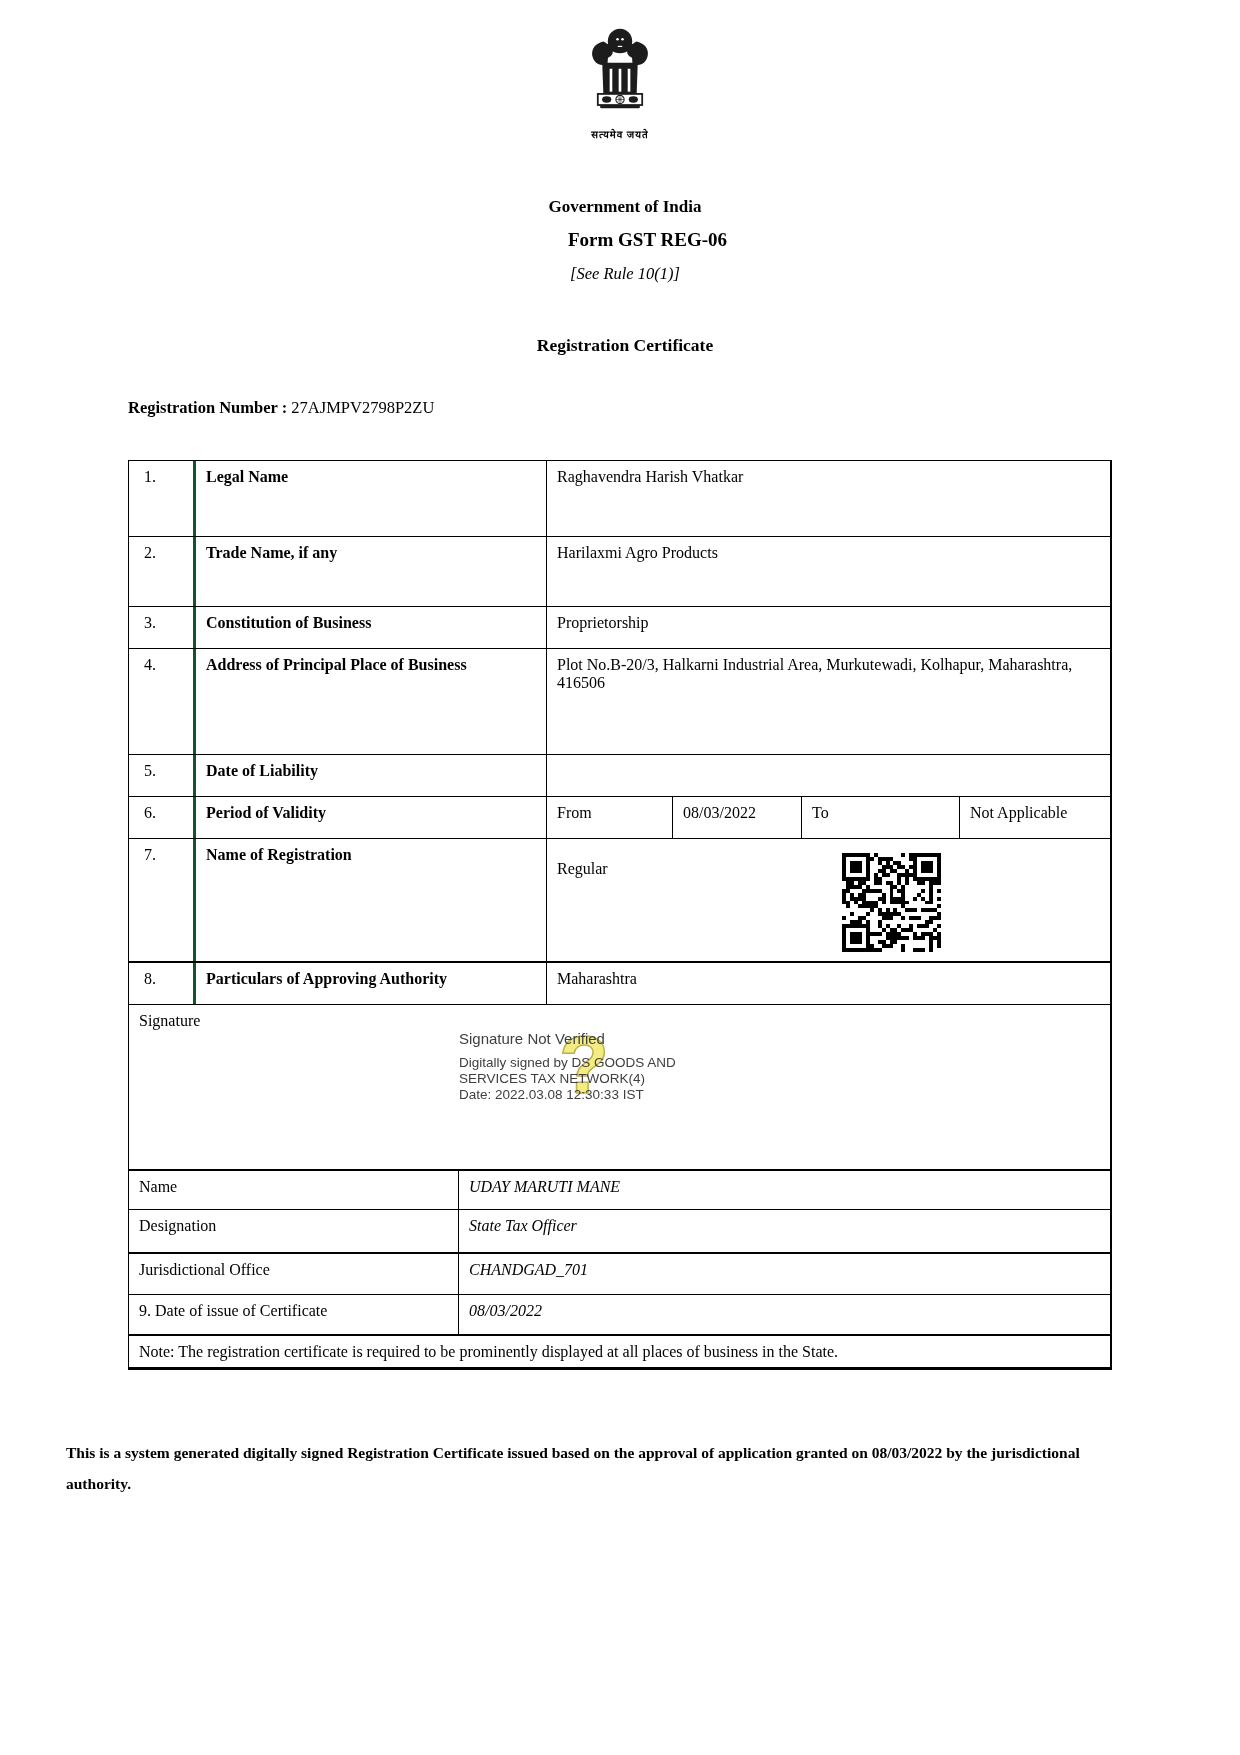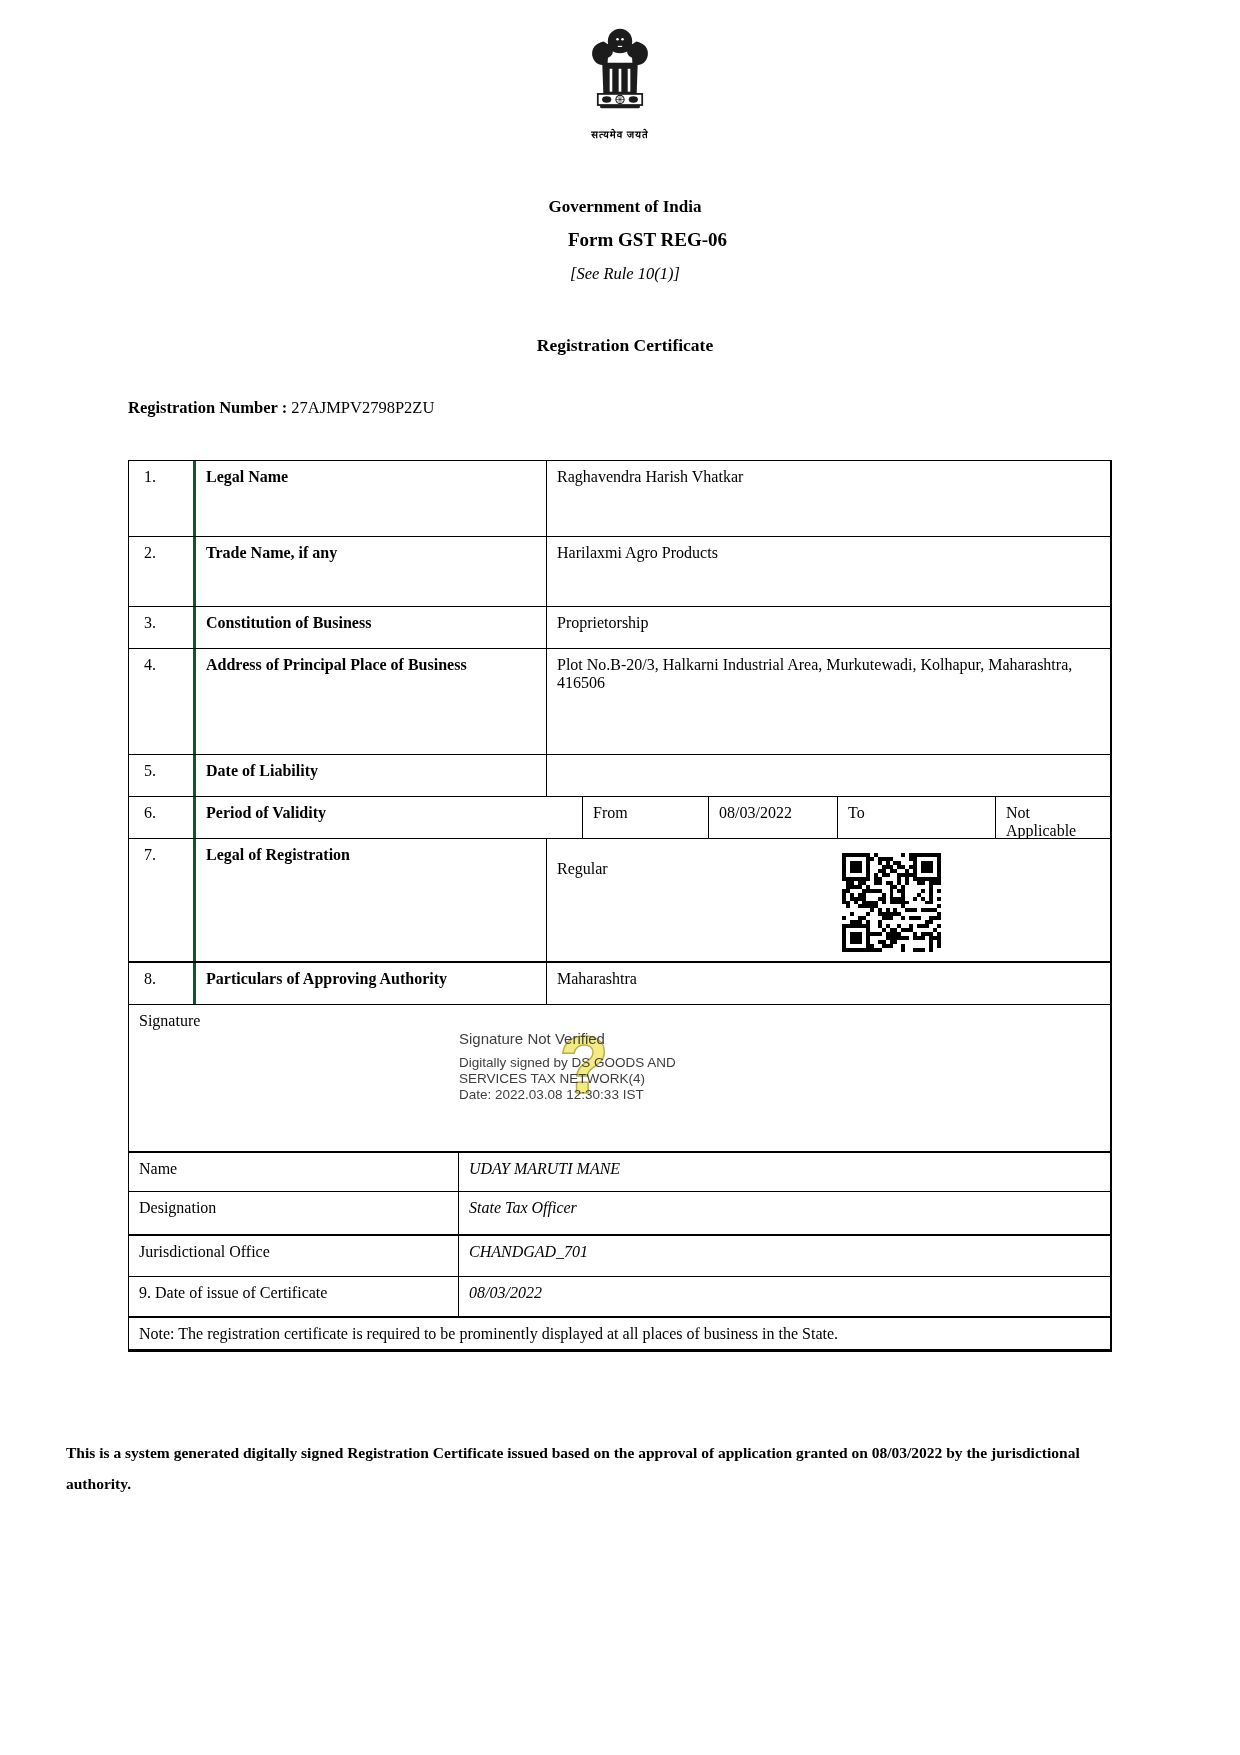--- a/index.html
+++ b/index.html
@@ -27,31 +27,31 @@
     font-size:16px;
   }
   .row { display:flex; border-top:1px solid #000; align-items:stretch; }
   .row:first-child { border-top:none; }
   .row.thick { border-top-width:2px; }
   .c { padding:7px 10px 5px 10px; overflow:hidden; }
   .c-no    { flex:0 0 64px; padding-left:15px; }
   .c-label { flex:0 0 353px; font-weight:bold; border-left:3px solid #14532d; }
   .c-val   { flex:1 1 auto; border-left:1px solid #000; position:relative; }
   .c-sub   { border-left:1px solid #000; }
-  .w-from  { flex:0 0 126px;margin-left:36px; }
+  .w-from  { flex:0 0 126px; }
   .w-fromv { flex:0 0 129px; }
   .w-to    { flex:0 0 158px; }
   .w-tov   { flex:1 1 auto; }
   .c-olabel{ flex:0 0 329px; }
   .c-oval  { flex:1 1 auto; border-left:1px solid #000;font-style:italic; }
   .c-full  { flex:1 1 auto; }
   .r1 { height:75px; }  .r2 { height:70px; }  .r3 { height:42px; }
   .r4 { height:106px; } .r5 { height:42px; }  .r6 { height:42px; }
   .r7 { height:123px; } .r8 { height:43px; }
-  .rsig { height:147px; } .rname { height:40px; } .rdesig { height:43px; }
+  .rsig { height:165px; } .rname { height:40px; } .rdesig { height:43px; }
   .rjuris { height:42px; } .rdate { height:40px; } .rnote { height:33px; }
   .regular-val { display:block; margin-top:14px; }
   
   .qr { position:absolute; left:295px; top:14px; width:99px; height:99px; }
   
   .sig-row { position:relative; }
   .sig-block {
     position:absolute; left:330px; top:25px; width:300px;
     font-family:"Liberation Sans", sans-serif; color:#3f3f3f; z-index:1;
   }
@@ -151,21 +151,21 @@
       <div class="c c-no">6.</div>
       <div class="c c-label">Period of Validity</div>
       <div class="c c-sub w-from">From</div>
       <div class="c c-sub w-fromv">08/03/2022</div>
       <div class="c c-sub w-to">To</div>
       <div class="c c-sub w-tov">Not Applicable</div>
     </div>
 
     <div class="row r7">
       <div class="c c-no">7.</div>
-      <div class="c c-label">Legal of Registration</div>
+      <div class="c c-label">Name of Registration</div>
       <div class="c c-val">
         <span class="regular-val">Regular</span>
         <svg class="qr" viewBox="0 0 25 25" shape-rendering="crispEdges">
           <rect x="0" y="0" width="25" height="25" fill="#ffffff"></rect>
           <g id="qr-mods" fill="#000000">
               <rect x="8" y="0" width="1" height="1"></rect>
               <rect x="15" y="0" width="1" height="1"></rect>
               <rect x="17" y="0" width="1" height="1"></rect>
               <rect x="7" y="1" width="1" height="1"></rect>
               <rect x="9" y="1" width="1" height="1"></rect>

